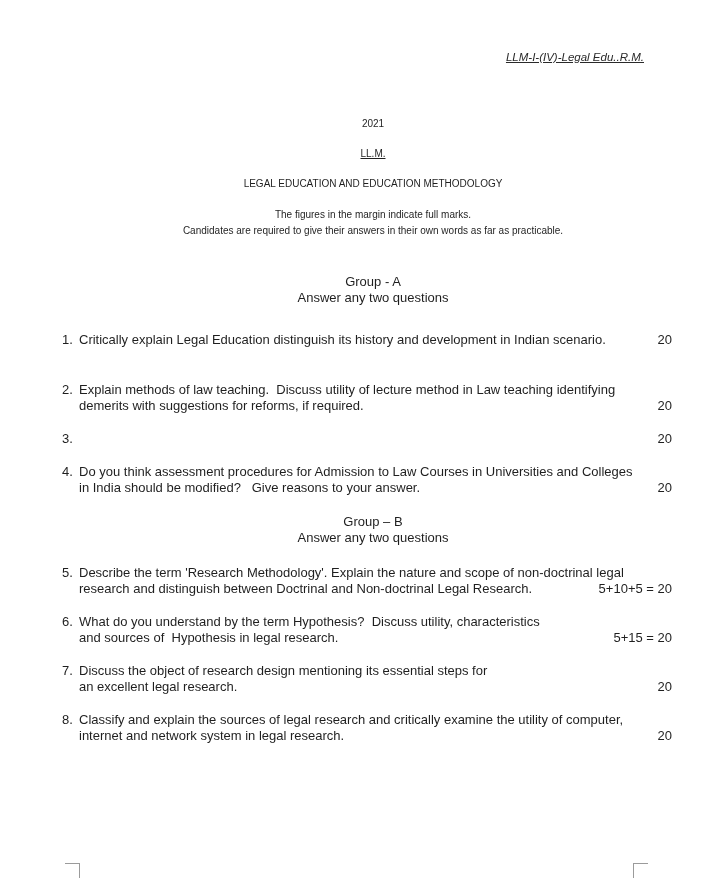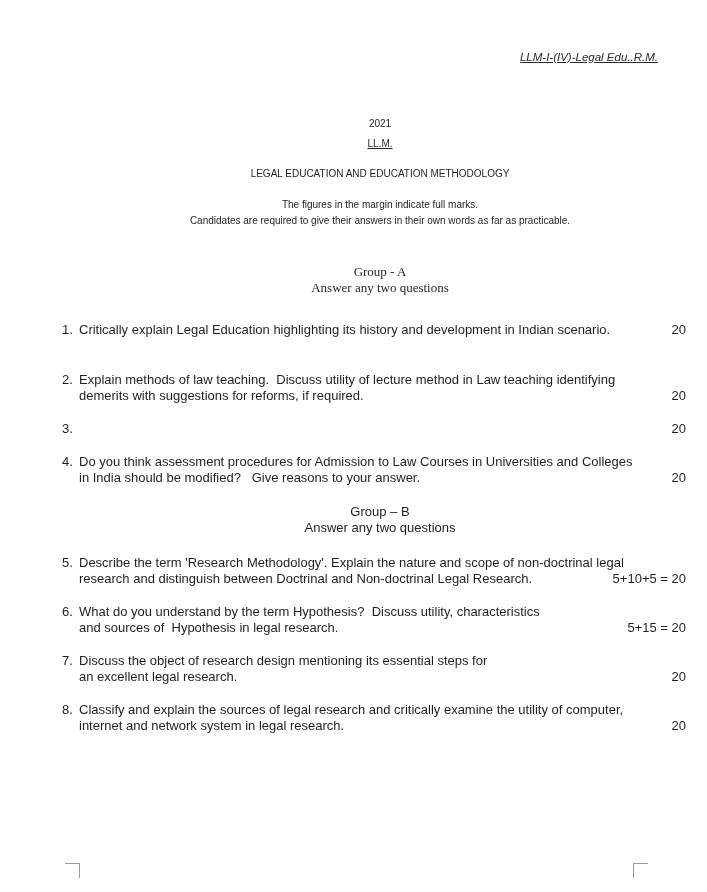--- a/index.html
+++ b/index.html
@@ -8,46 +8,46 @@
     width:707px; height:892px;
     font-family:"Liberation Sans", sans-serif;
     color:#1f1f1f;
     position:relative;
     overflow:hidden;
     -webkit-font-smoothing:antialiased;
   }
   .page {
     position:relative;
     width:707px; height:892px;
-    padding:50px 9px 0 62px;
+    padding:50px 23px 0 62px;
     background:#ffffff;
   }
   .header-ref {
     text-align:right;
     margin-right:40px;
     font-size:11.5px;
     line-height:14px;
     font-style:italic;
     text-decoration:underline;
     color:#2a2a2a;
   }
   .c { text-align:center; font-size:10px; line-height:16px; }
   .year      { margin-top:52px; }
-  .degree    { margin-top:4px;text-decoration:underline; }
+  .degree    { margin-top:14px;text-decoration:underline; }
   .part      { margin-top:0; }
   .subject   { margin-top:14px; }
   .paper     { margin-top:0; }
   .fullmarks { margin-top:18px; }
   .instr1    { margin-top:15px; }
   .instr2    { margin-top:0; }
 
   .groups .group:first-child { margin-top:35px; }
   .groups .group + .group    { margin-top:18px; }
   .group-head { text-align:center; font-size:13px; line-height:16px; margin-bottom:19px; }
-  .groups .group:first-child .group-head { margin-bottom:26px;font-family:Liberation Serif, serif; }
+  .groups .group:first-child .group-head { margin-bottom:26px; }
 
   .question {
     position:relative;
     display:flex;
     align-items:flex-start;
     font-size:13px;
     line-height:16px;
     margin-bottom:17px;
     padding-right:4px;
   }
@@ -79,21 +79,21 @@
 
   <div class="groups">
   <div class="group">
     <div class="group-head">
       <div>Group - A</div>
       <div>Answer any two questions</div>
     </div>
     <div class="question-list">
   <div class="question">
     <div class="qnum">1.</div>
-    <div class="qtext">Critically explain Legal Education highlighting its history and development in Indian scenario.</div>
+    <div class="qtext">Critically explain Legal Education distinguish its history and development in Indian scenario.</div>
     <div class="qmarks">20</div>
   </div>
 
   <div class="question">
     <div class="qnum">2.</div>
     <div class="qtext">Explain methods of law teaching.  Discuss utility of lecture method in Law teaching identifying
 demerits with suggestions for reforms, if required.</div>
     <div class="qmarks">20</div>
   </div>
 

